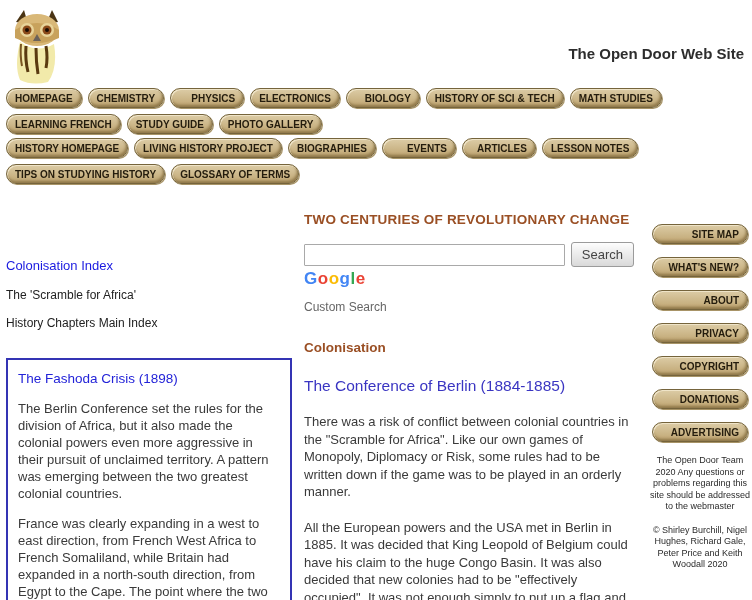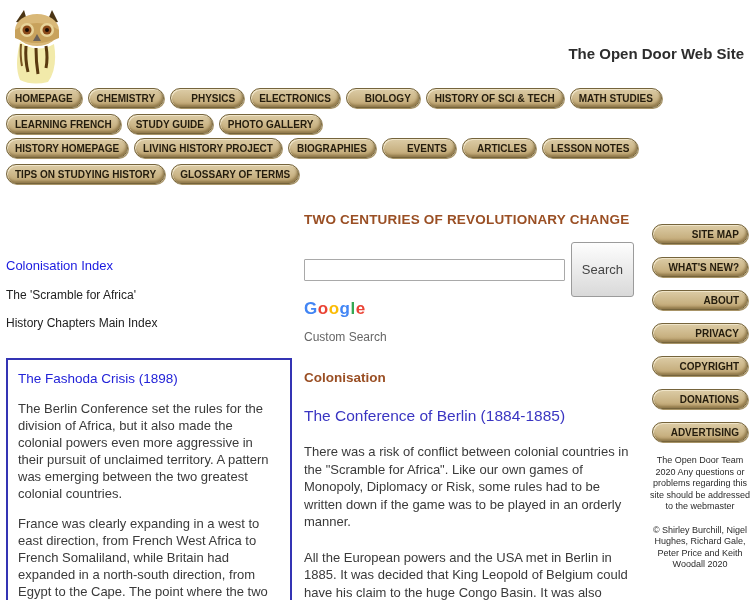--- a/index.html
+++ b/index.html
@@ -47,21 +47,21 @@
   .main-heading { font-size:13.5px; font-weight:bold; color:#9a4f24; letter-spacing:0.2px; }
   .search-row { display:flex; align-items:center; margin-top:15px; }
   .search-input {
     flex:1; height:22px; border:1px solid #a9a9a9; border-radius:1px;
     font-size:12px; padding:0 5px; background:#fff; color:#222;
   }
   .search-btn {
     margin-left:6px; font-size:13px; color:#444;
     background:linear-gradient(#fdfdfd,#d9d9d9);
     border:1px solid #9b9b9b; border-radius:3px;
-    padding:19px 10px; cursor:pointer;
+    padding:4px 10px; cursor:pointer;
   }
   .google-brand { margin-top:3px; font-size:17px; font-weight:bold; line-height:17px; letter-spacing:0.5px; }
   .g-blue{color:#4285F4} .g-red{color:#EA4335} .g-yellow{color:#FBBC05} .g-green{color:#34A853}
   .google-caption { font-size:12px; color:#666; margin-top:13px; }
   .section-heading { font-size:13.5px; font-weight:bold; color:#9a4f24; margin-top:26px; }
   .article-link { display:inline-block; margin-top:22px; font-size:15.5px; color:#3a35c2; text-decoration:none; cursor:pointer; }
   .col-main p.body-text { font-size:13px; line-height:17.5px; color:#3a3a3a; margin-top:18px; }
   
   .side-btn { width:96px; margin:0 auto 13px auto; display:block; }
   .side-note { font-size:9px; line-height:11.5px; color:#2b2b2b; margin-top:6px; }

